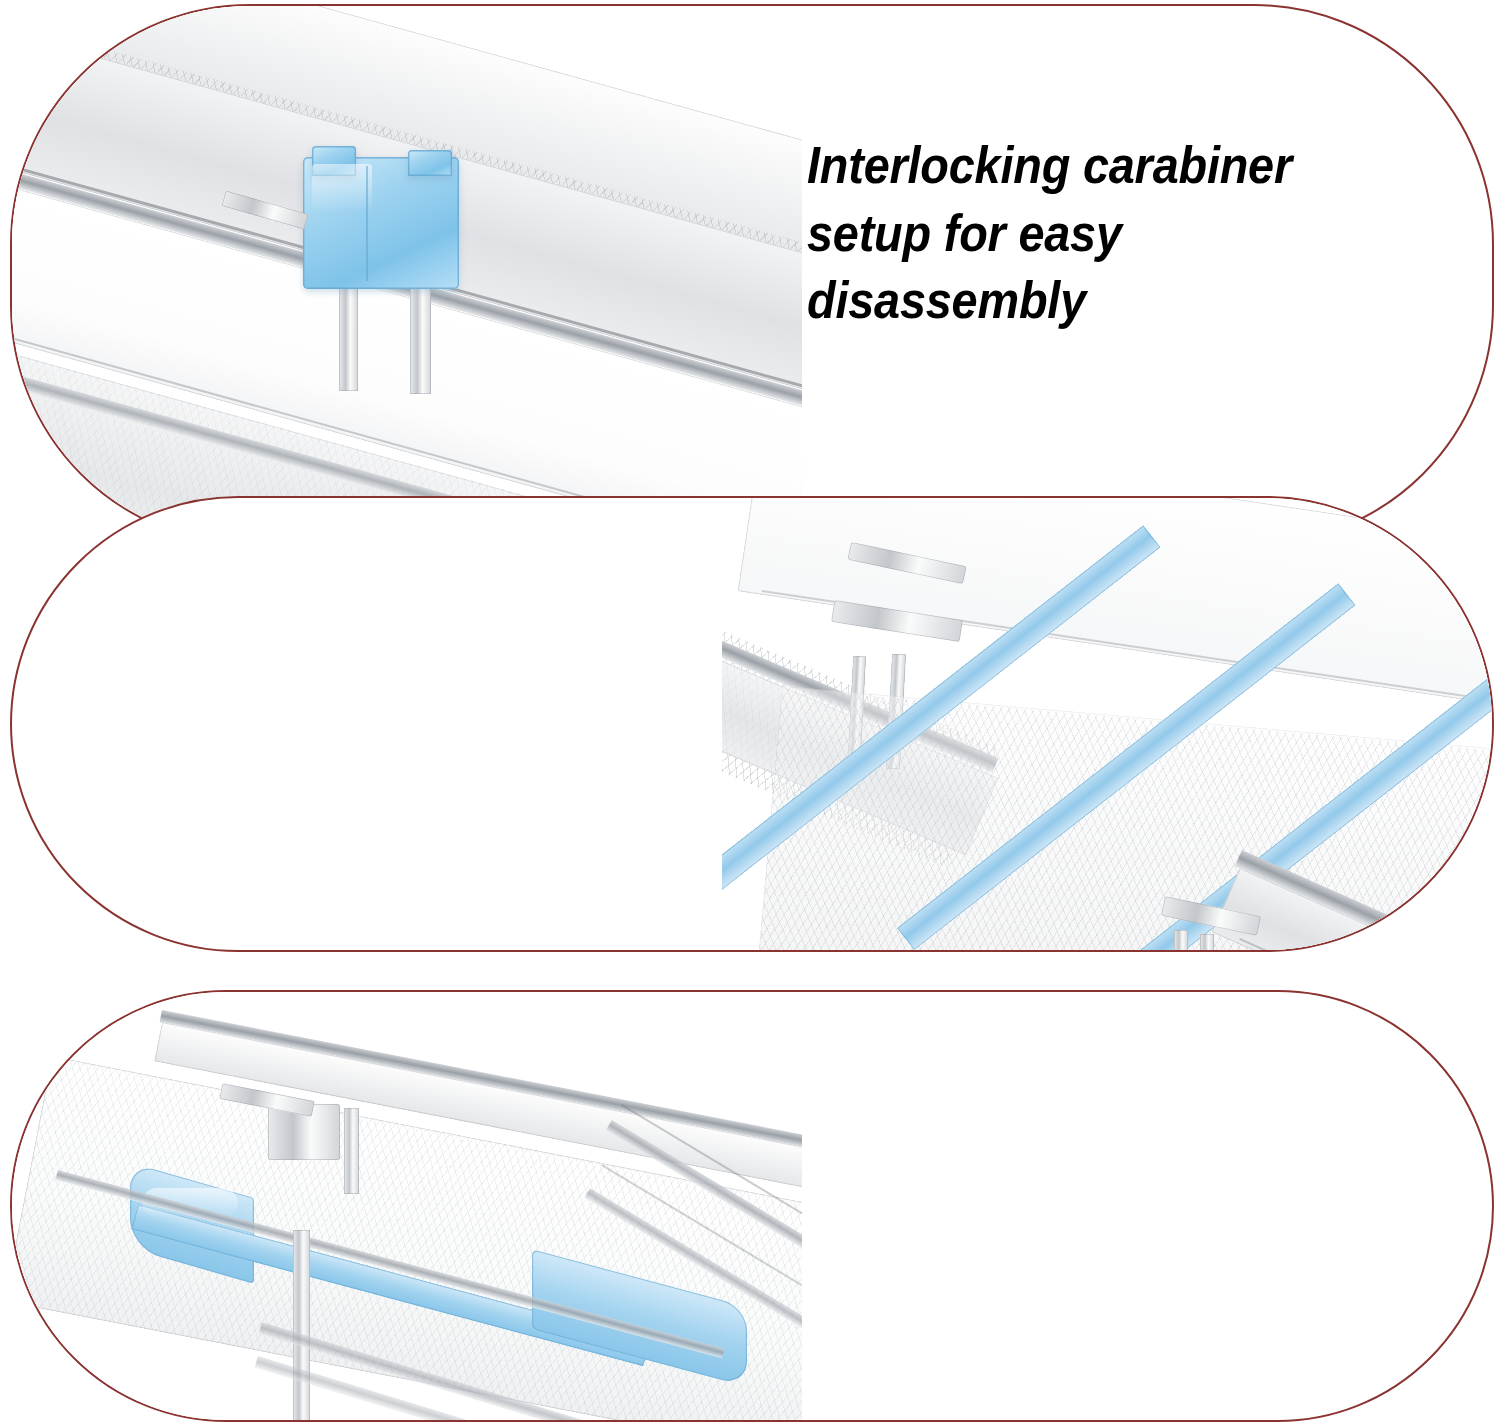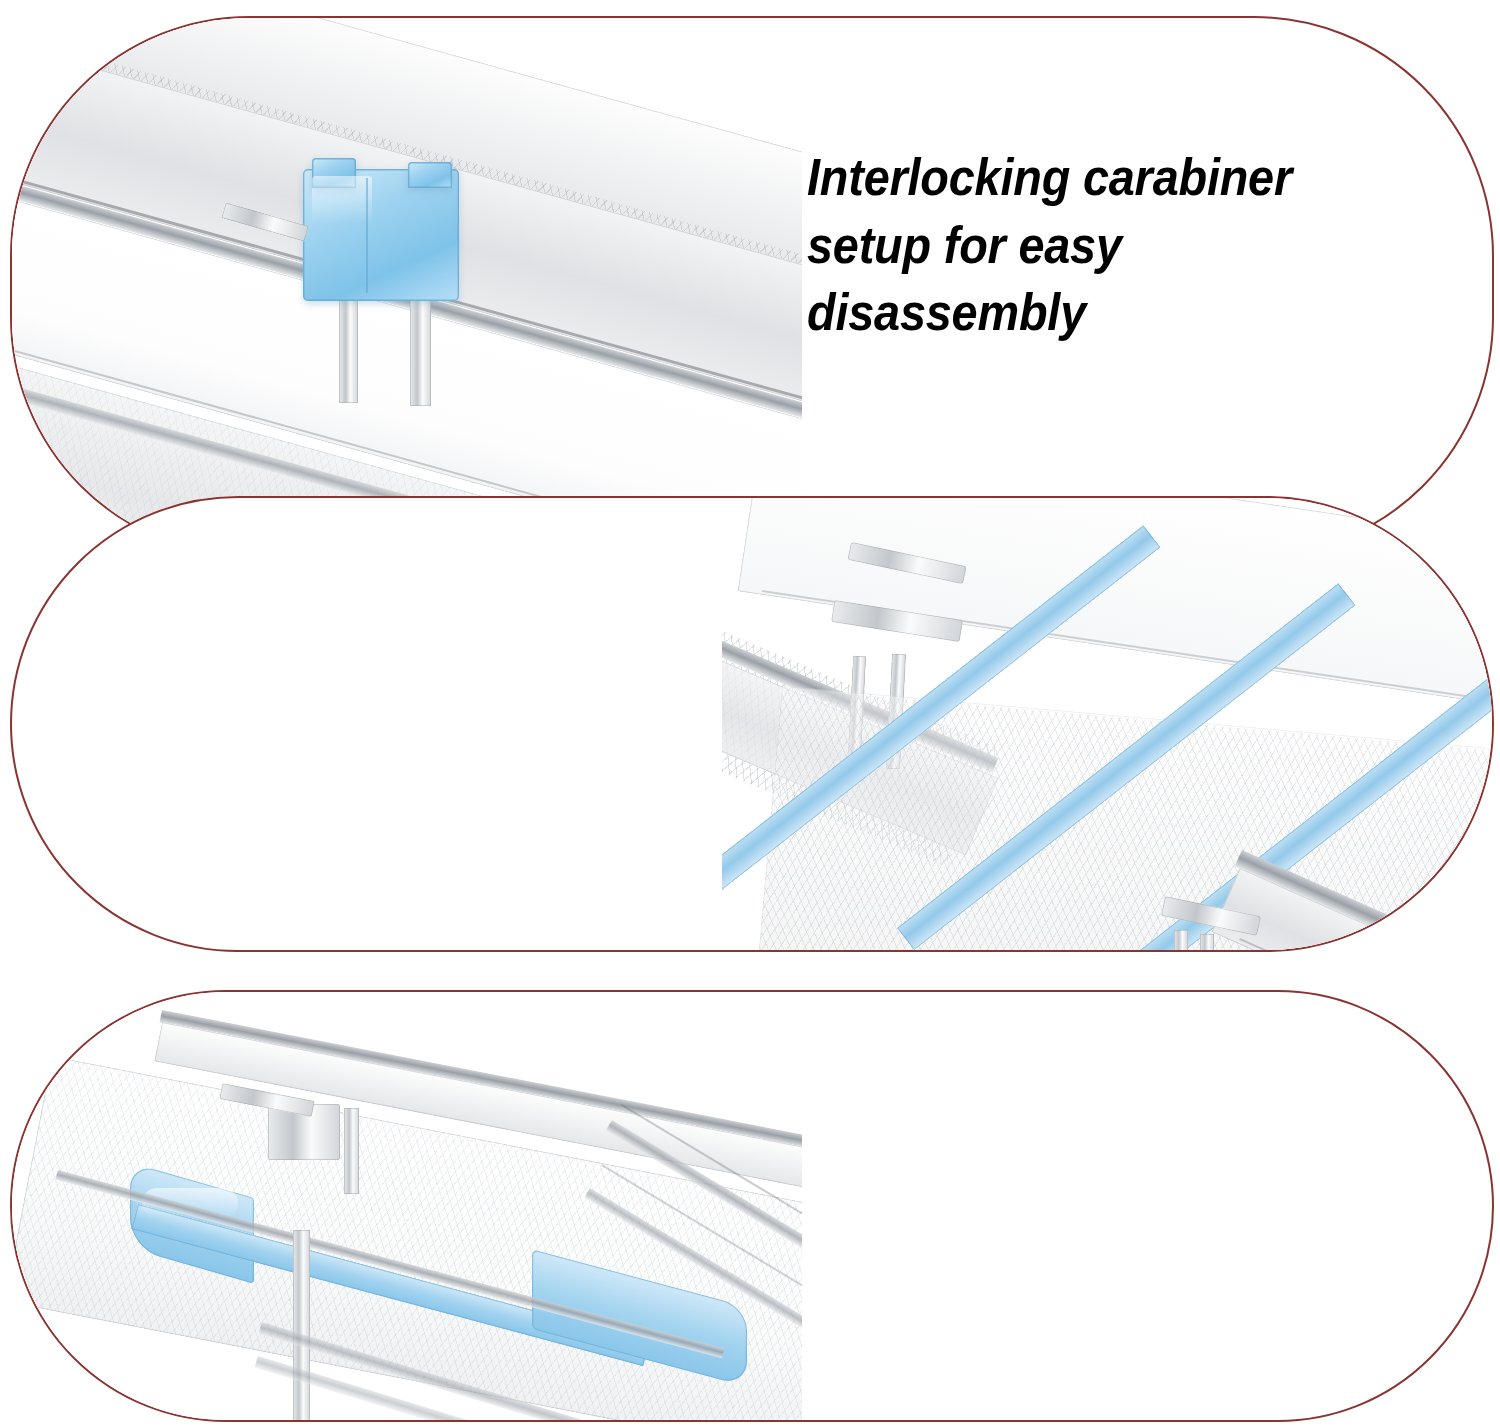--- a/index.html
+++ b/index.html
@@ -45,21 +45,21 @@
   }
   .caption.condensed {
     font-family: "Liberation Sans Narrow", "Liberation Sans", sans-serif;
     transform: scaleX(0.90);
     transform-origin: left center;
   }
 
   
   #panel-1 {
     left: 10px;
-    top: 16px;
+    top: 4px;
     width: 1484px;
     height: 541px;
     border-radius: 240px;
   }
   #panel-1-photo {
     left: 0;
     width: 790px;
   }
   #caption-1 {
     left: 795px;

